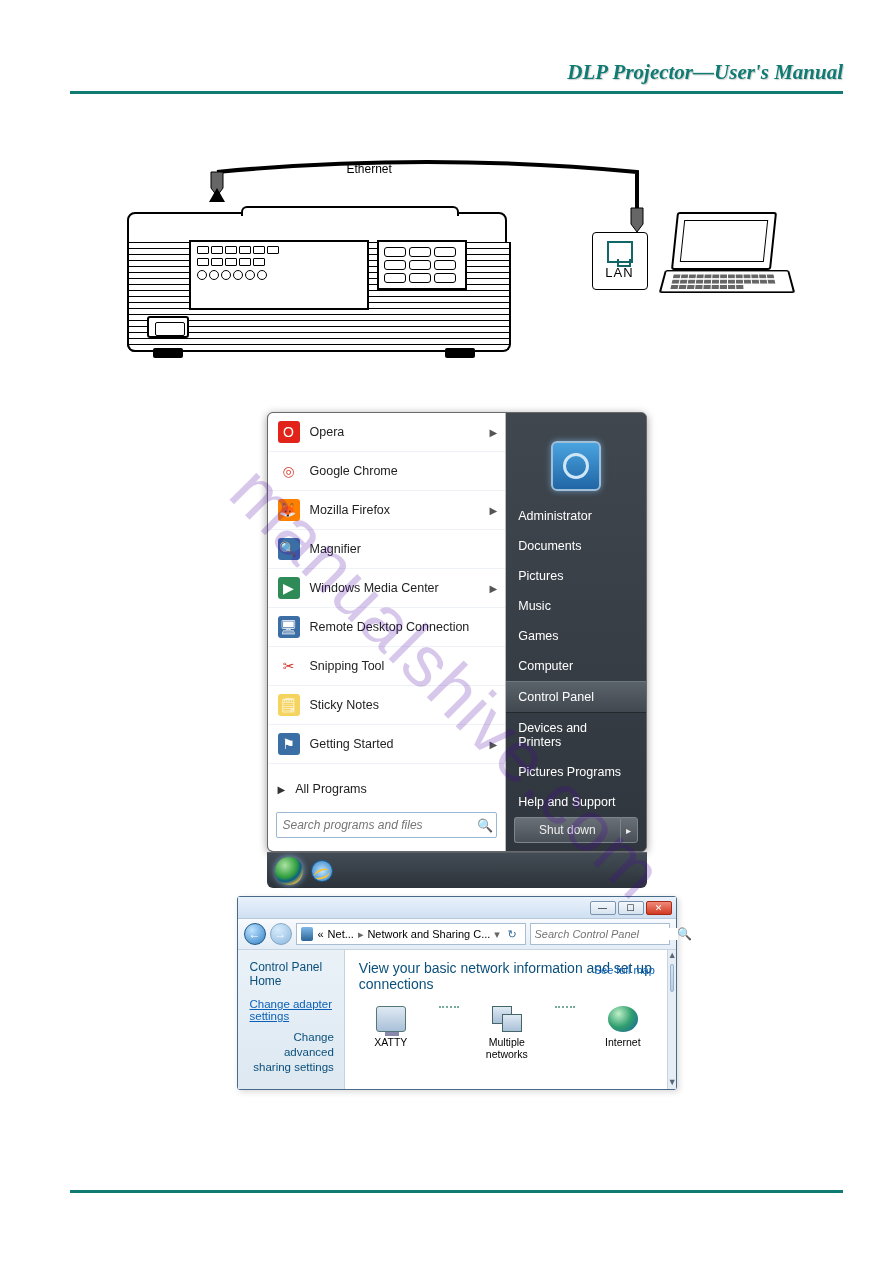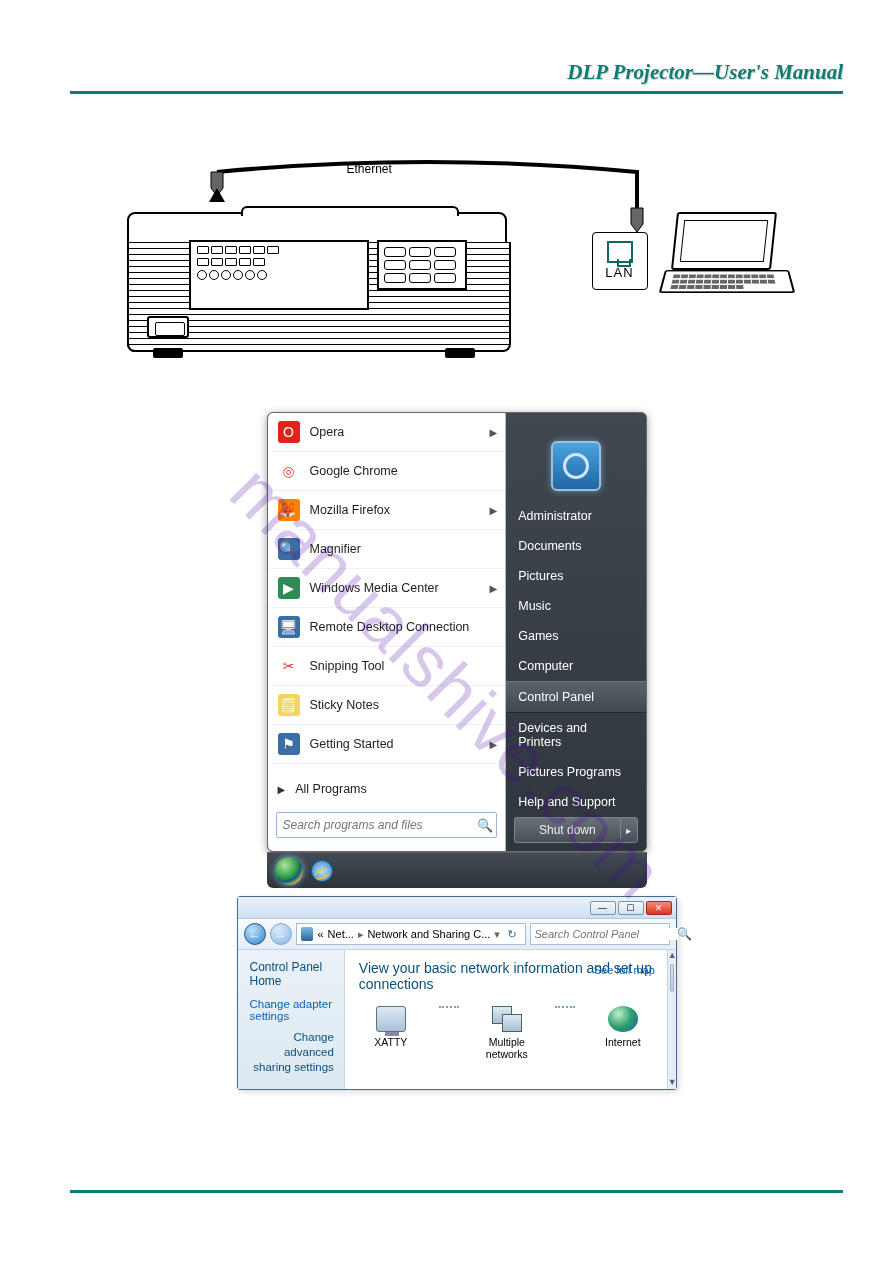--- a/index.html
+++ b/index.html
@@ -336,21 +336,21 @@
   .cp-search .mag { color:#2f7fc4; font-size:12px; }
 
   .cp-body { display:flex; }
   .cp-side {
     width: 166px;
     background: linear-gradient(#eaf2f8,#dde8f1);
     padding: 10px 10px 14px 12px;
     border-right:1px solid #c6d4e2;
   }
   .cp-side .home { color:#0b4f7a; font-size:12px; margin-bottom:10px; }
-  .cp-side .link { color:#0b61b7; font-size:11.5px; margin-bottom:8px; cursor:pointer; }
+  .cp-side .link { color:#0b61b7; text-decoration:underline; font-size:11.5px; margin-bottom:8px; cursor:pointer; }
   .cp-side .link2 { color:#0b4f7a; font-size:11.5px; line-height:1.3;text-align:right; }
   .cp-main {
     flex:1; padding: 10px 12px 14px 14px; position:relative;
   }
   .cp-main h4 { color:#0b4f7a; font-weight:normal; font-size:14px; margin-bottom:4px; }
   .cp-main .fullmap { position:absolute; right:12px; top:14px; color:#0b61b7; font-size:11px; }
   .netmap { display:flex; align-items:flex-start; gap:16px; margin-top:14px; }
   .netnode { width:64px; text-align:center; font-size:10.5px; }
   .netnode .nicon { width:30px; height:26px; margin:0 auto 4px; }
   .nicon.pc { background: linear-gradient(#dfe9f3,#a9c0d8); border:1px solid #577; border-radius:3px; position:relative; }

